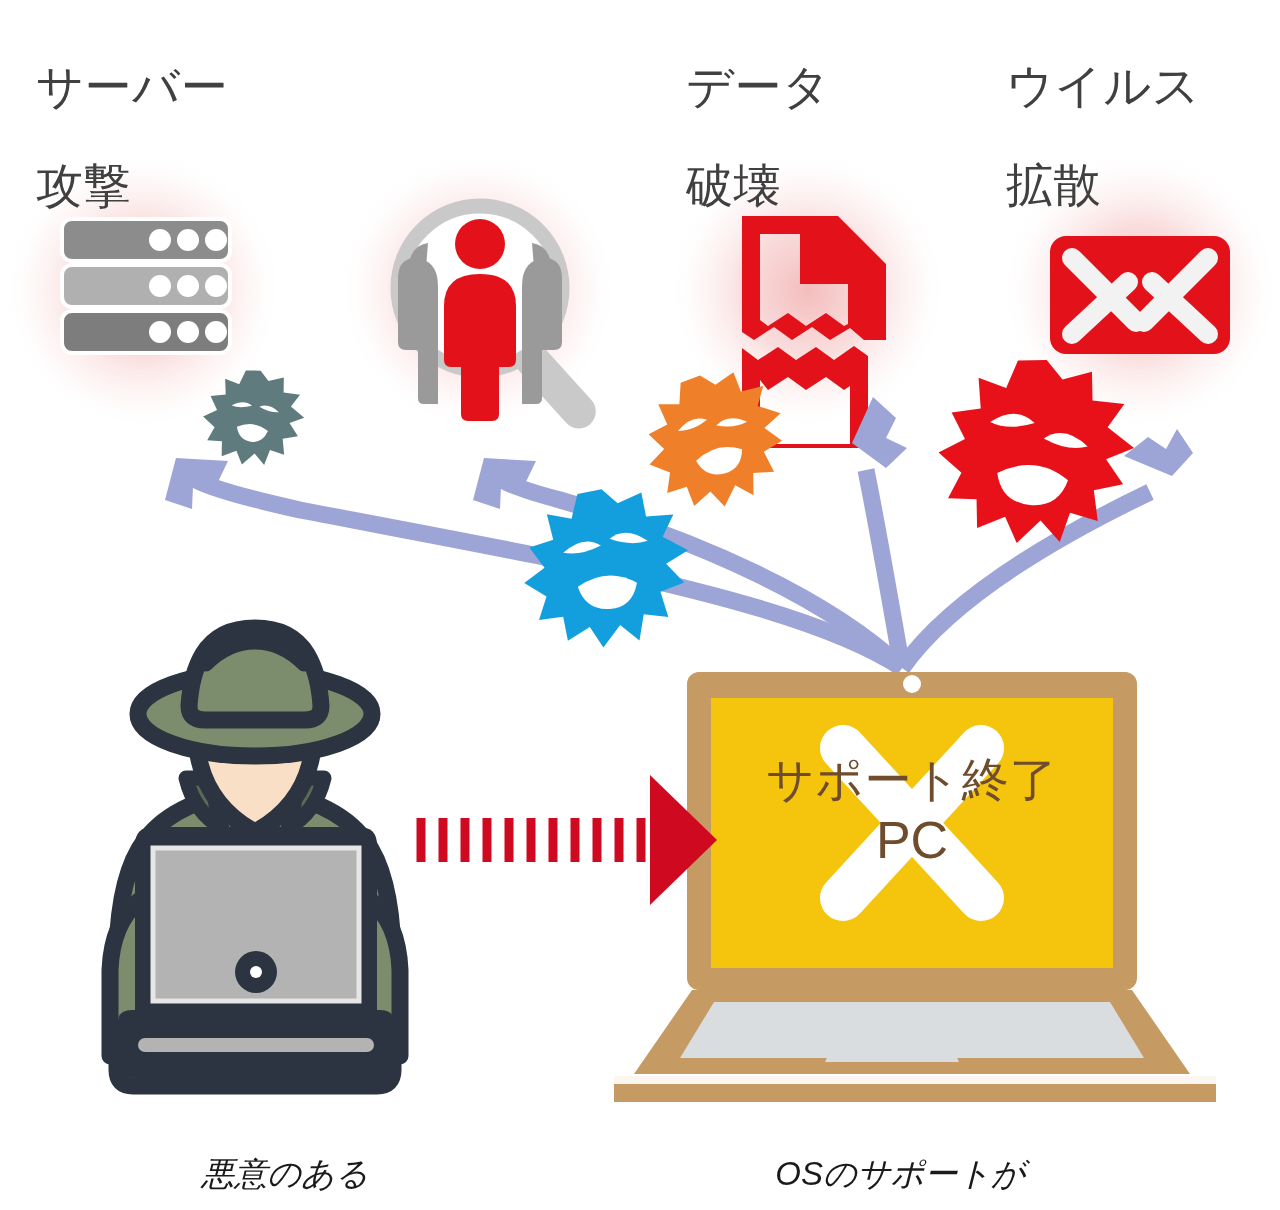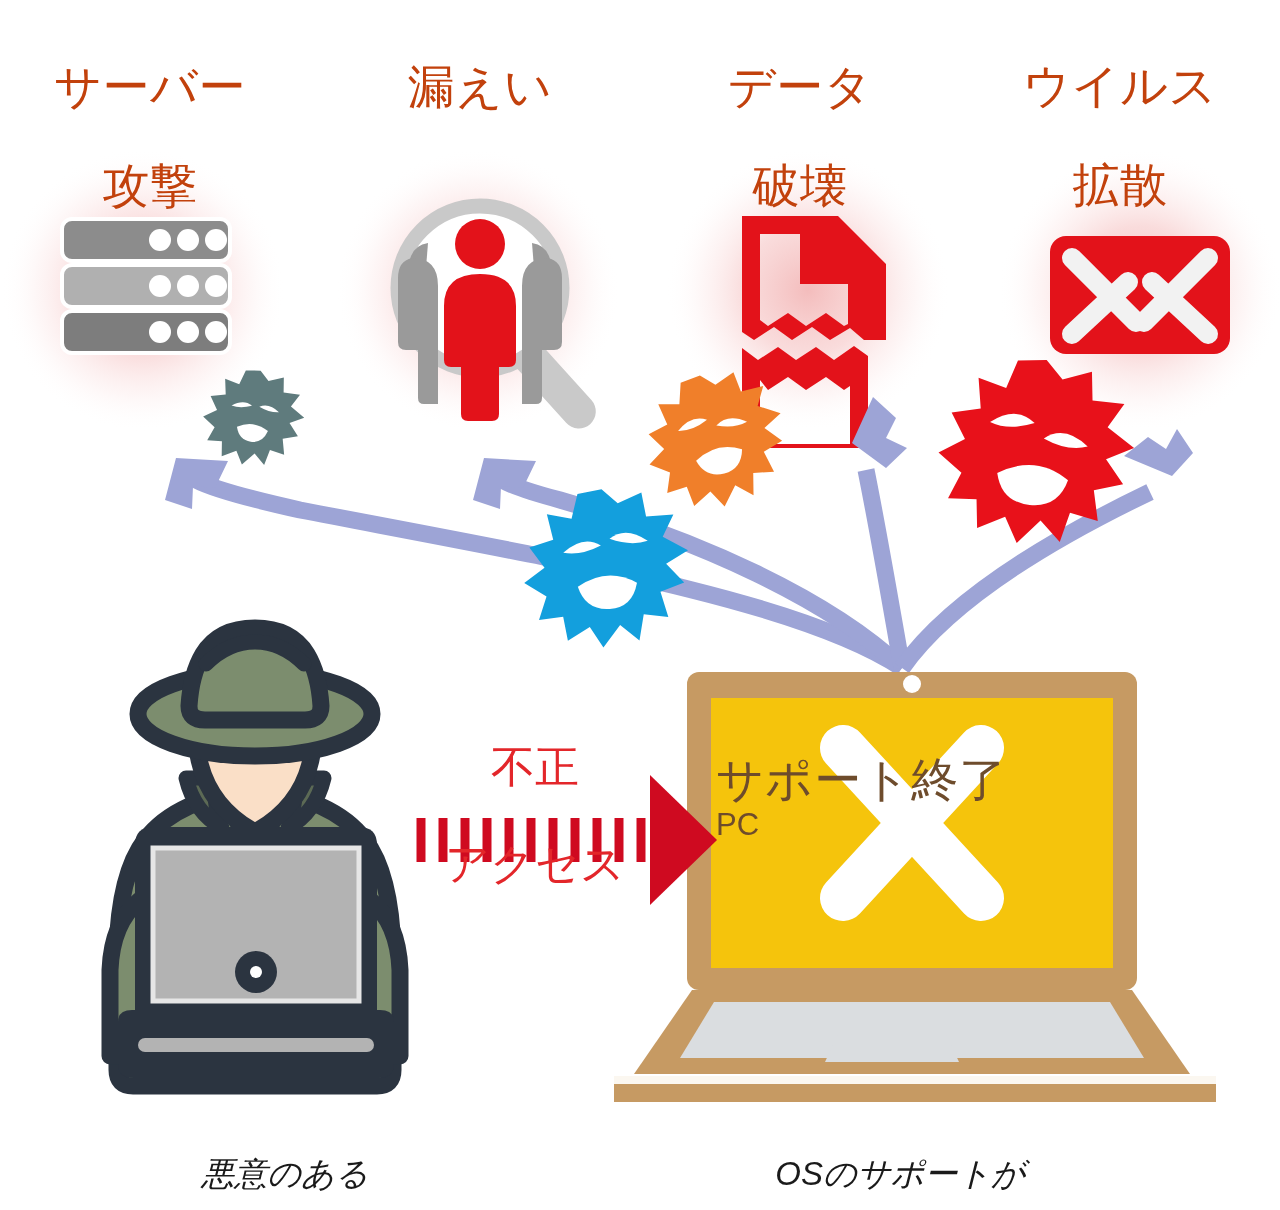--- a/index.html
+++ b/index.html
@@ -6,23 +6,23 @@
   html,body { background:#ffffff; }
   body {
     width:1280px; height:1210px;
     font-family:"Liberation Sans","DejaVu Sans",sans-serif;
     overflow:hidden; position:relative;
   }
   #stage { position:absolute; left:0; top:0; width:1280px; height:1210px; }
 
   
   .threat-label {
-    position:absolute; text-align:center;
-    color:#c2410c; font-size:47px; line-height:1.06;
-    font-weight:400; letter-spacing:0.5px; white-space:pre-line;
+    position:absolute; text-align:left;
+    color:#404040; font-size:47px; line-height:1.06;
+    font-weight:400; letter-spacing:0.5px; white-space:pre-line;margin-left:36px;
   }
   .threat-label span { display:block; }
   #lbl0 { left:0px;   top:12px; width:300px; }
   #lbl1 { left:330px; top:12px; width:300px; }
   #lbl2 { left:650px; top:12px; width:300px; }
   #lbl3 { left:970px; top:12px; width:300px;font-family:Liberation Serif, serif; }
 
   
   .caption {
     position:absolute; text-align:center; color:#1a1a1a;
@@ -41,24 +41,24 @@
   #access-label span { display:block; }
 
   svg.layer { position:absolute; left:0; top:0; width:1280px; height:1210px; }
   svg.layer.under { z-index:1; }
   .threat-label, .caption, #access-label { z-index:6; }
   #screen-text { z-index:5; }
 
   
   #screen-text {
     position:absolute; left:716px; top:756px; width:392px;
-    text-align:left; color:#6e4c2c; pointer-events:none;
+    text-align:center; color:#6e4c2c; pointer-events:none;
   }
   #screen-text .l1 { font-size:47px; line-height:1.0; letter-spacing:1px; display:block; }
-  #screen-text .l2 { font-size:31px; line-height:1.45; display:block; }
+  #screen-text .l2 { font-size:52px; line-height:1.45; display:block; }
 </style>
 </head>
 <body>
 
 <div id="stage">
 
   <svg class="layer under" viewBox="0 0 1280 1210">
     <defs>
       <radialGradient id="glow" cx="50%" cy="50%" r="50%">
         <stop offset="0%" stop-color="#f3b9b9" stop-opacity="0.95"></stop>
@@ -233,35 +233,30 @@
       </g>
       <path d="M650 775 L717 840 L650 905 Z" fill="#cf0a20"></path>
     </g>
   </svg>
 
   <div class="threat-label" id="lbl0">
     <span>サーバー</span>
     <span>攻撃</span>
   </div>
   <div class="threat-label" id="lbl1">
-    <span>漏えい</span>
   </div>
   <div class="threat-label" id="lbl2">
     <span>データ</span>
     <span>破壊</span>
   </div>
   <div class="threat-label" id="lbl3">
     <span>ウイルス</span>
     <span>拡散</span>
   </div>
 
-  <div id="access-label">
-    <span>不正</span>
-    <span>アクセス</span>
-  </div>
 
   <div id="screen-text">
     <span class="l1">サポート終了</span>
     <span class="l2">PC</span>
   </div>
 
   <div class="caption" id="cap-left">
     <span>悪意のある</span>
     
   </div>

